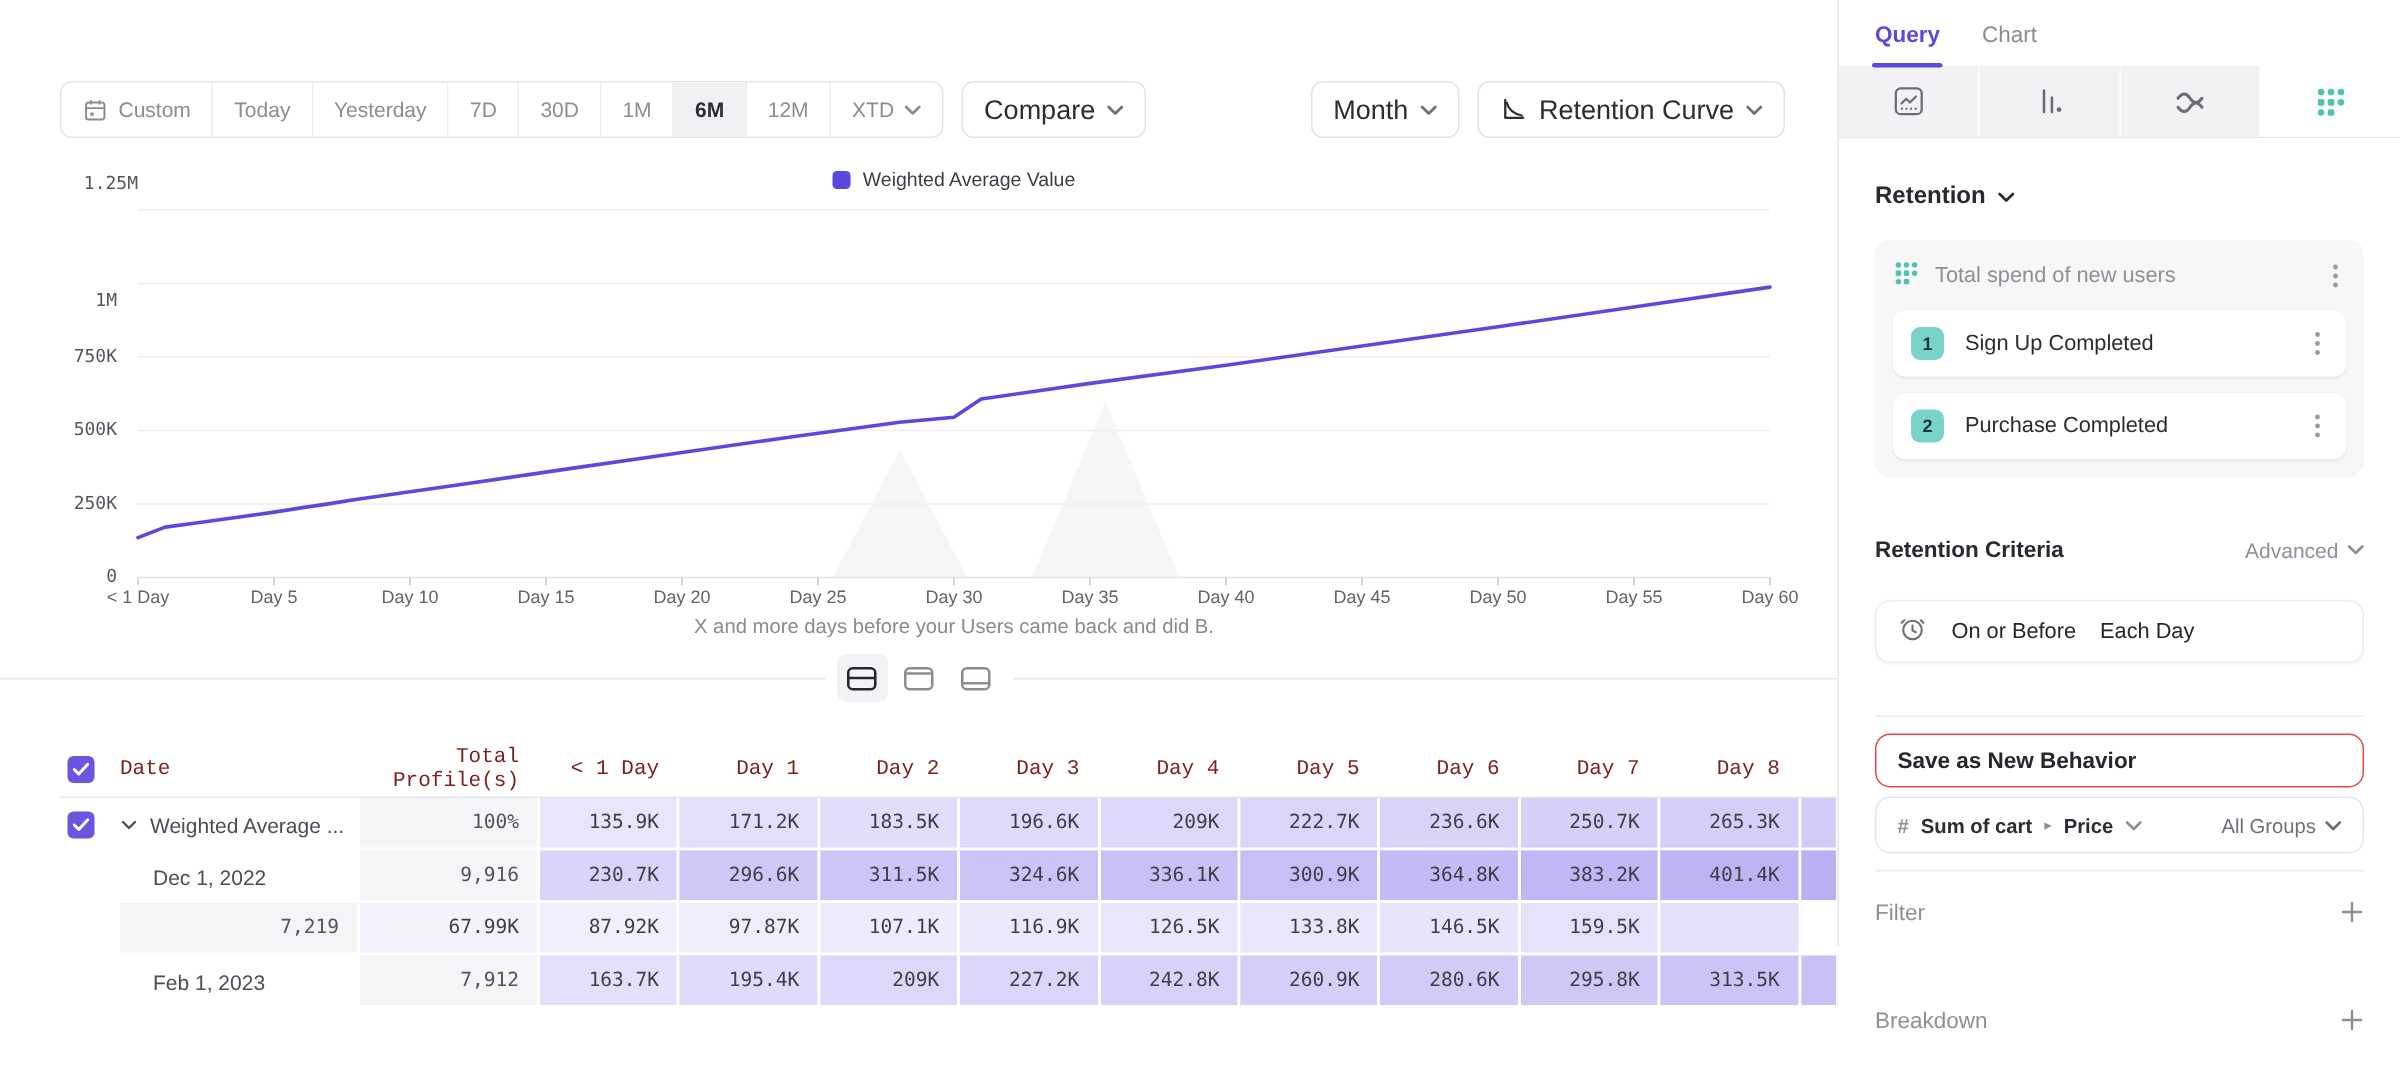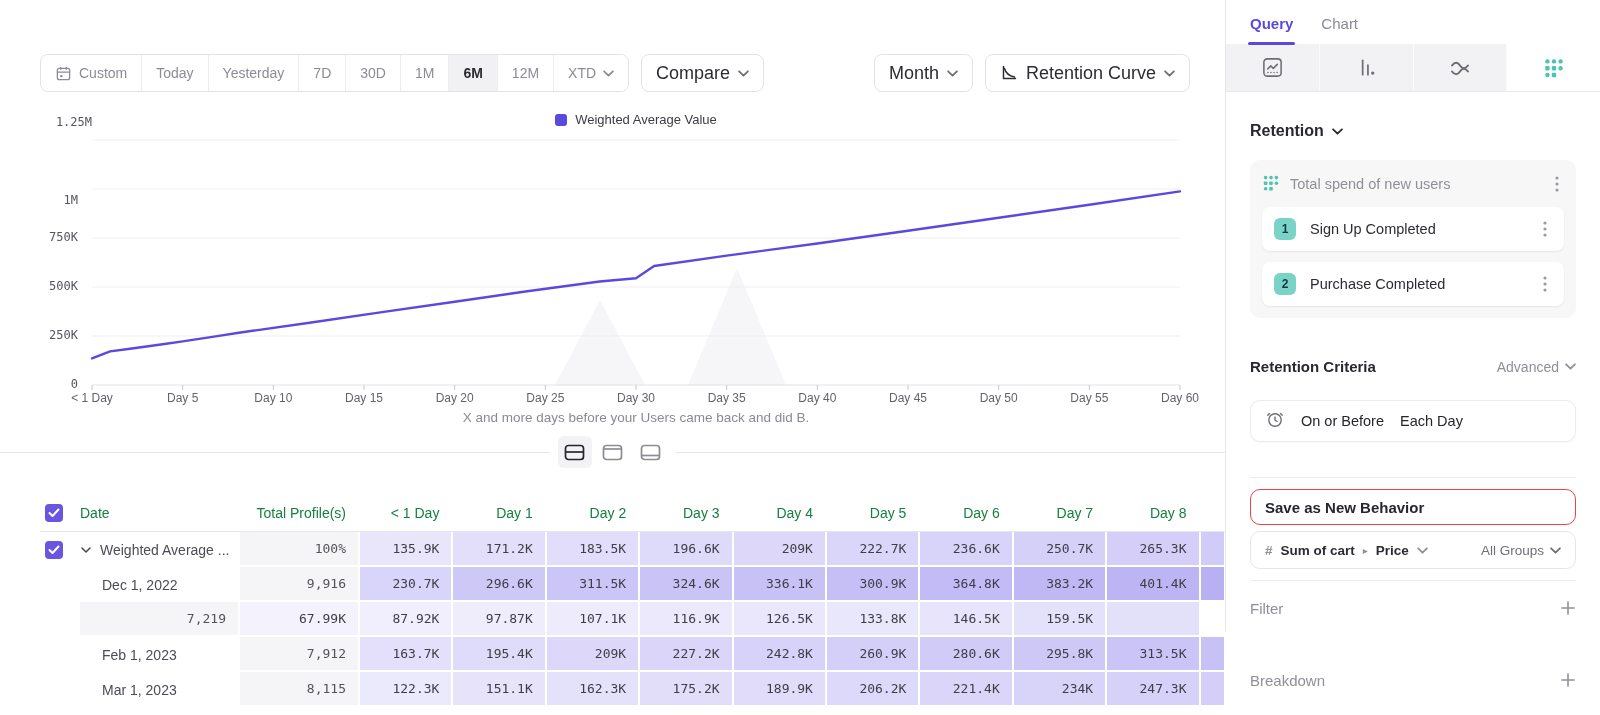--- a/index.html
+++ b/index.html
@@ -43,21 +43,21 @@
            background:#fff;padding:0 8px;align-items:center;height:34px;}
   .toggle{width:34px;height:32px;border-radius:6px;display:flex;align-items:center;justify-content:center;cursor:pointer;color:#8c8c95;}
   .toggle.active{color:#26262d;background:#f3f3f5;}
   .toggle svg{display:block;}
   .toggle rect,.toggle line{stroke:currentColor;fill:none;stroke-width:1.7;}
 
   
   .table{position:absolute;top:494px;left:40px;}
   .trow{display:grid;grid-template-columns:40px 160px 120px repeat(9,93.4px) 25px;height:35px;align-items:stretch;}
   .trow.head{height:37px;border-bottom:1px solid #e7e7ea;align-items:center;}
-  .hcell{font-size:14px;color:#15803d;font-weight:500;}
+  .hcell{font-size:14px;color:#7f1d1d;font-weight:500;font-family:Liberation Mono, monospace;}
   .hcell.r{text-align:right;padding-right:14px;}
   .cell{box-sizing:border-box;border-right:2px solid #fff;border-bottom:2px solid #fff;
         display:flex;align-items:center;justify-content:flex-end;padding-right:12px;
         font-family:"DejaVu Sans Mono",monospace;font-size:13px;color:#3e3e48;}
   .cell.total{background:#f5f5f7;color:#53535c;}
   .labelcell{display:flex;align-items:center;gap:8px;font-size:14px;color:#4c4c55;padding-right:6px;overflow:hidden;white-space:nowrap;}
   .labelcell.indent{padding-left:22px;}
   .ckwrap{display:flex;align-items:center;justify-content:flex-start;padding-left:5px;}
   .checkbox{width:18px;height:18px;border-radius:4px;background:#6a55e1;display:flex;align-items:center;justify-content:center;cursor:pointer;}
   .checkbox svg{display:block;}
@@ -319,37 +319,20 @@
         <div class="cell" style="background:rgba(101,82,230,0.209)">195.4K</div>
         <div class="cell" style="background:rgba(101,82,230,0.224)">209K</div>
         <div class="cell" style="background:rgba(101,82,230,0.243)">227.2K</div>
         <div class="cell" style="background:rgba(101,82,230,0.260)">242.8K</div>
         <div class="cell" style="background:rgba(101,82,230,0.280)">260.9K</div>
         <div class="cell" style="background:rgba(101,82,230,0.301)">280.6K</div>
         <div class="cell" style="background:rgba(101,82,230,0.317)">295.8K</div>
         <div class="cell" style="background:rgba(101,82,230,0.336)">313.5K</div>
         <div class="cell" style="background:rgba(101,82,230,0.356)"></div>
       </div>
-      <div class="trow">
-        <div class="ckwrap"></div>
-        <div class="labelcell indent">
-          <span>Mar 1, 2023</span>
-        </div>
-        <div class="cell total">8,115</div>
-        <div class="cell" style="background:rgba(101,82,230,0.131)">122.3K</div>
-        <div class="cell" style="background:rgba(101,82,230,0.162)">151.1K</div>
-        <div class="cell" style="background:rgba(101,82,230,0.174)">162.3K</div>
-        <div class="cell" style="background:rgba(101,82,230,0.188)">175.2K</div>
-        <div class="cell" style="background:rgba(101,82,230,0.203)">189.9K</div>
-        <div class="cell" style="background:rgba(101,82,230,0.221)">206.2K</div>
-        <div class="cell" style="background:rgba(101,82,230,0.237)">221.4K</div>
-        <div class="cell" style="background:rgba(101,82,230,0.251)">234K</div>
-        <div class="cell" style="background:rgba(101,82,230,0.265)">247.3K</div>
-        <div class="cell" style="background:rgba(101,82,230,0.281)"></div>
-      </div>
     </div>
 <div class="ytick mono" style="top: 377px;">0</div>
     <div class="ytick mono" style="top: 328px;">250K</div>
     <div class="ytick mono" style="top: 279px;">500K</div>
     <div class="ytick mono" style="top: 230px;">750K</div>
     <div class="ytick mono" style="top: 193px; text-align: right;">1M</div>
     <div class="ytick mono" style="top: 115px; margin-left: 14px;">1.25M</div>
     <div class="xtick" style="left: 47px;">&lt; 1 Day</div>
     <div class="xtick" style="left: 137.667px;">Day 5</div>
     <div class="xtick" style="left: 228.333px;">Day 10</div>

